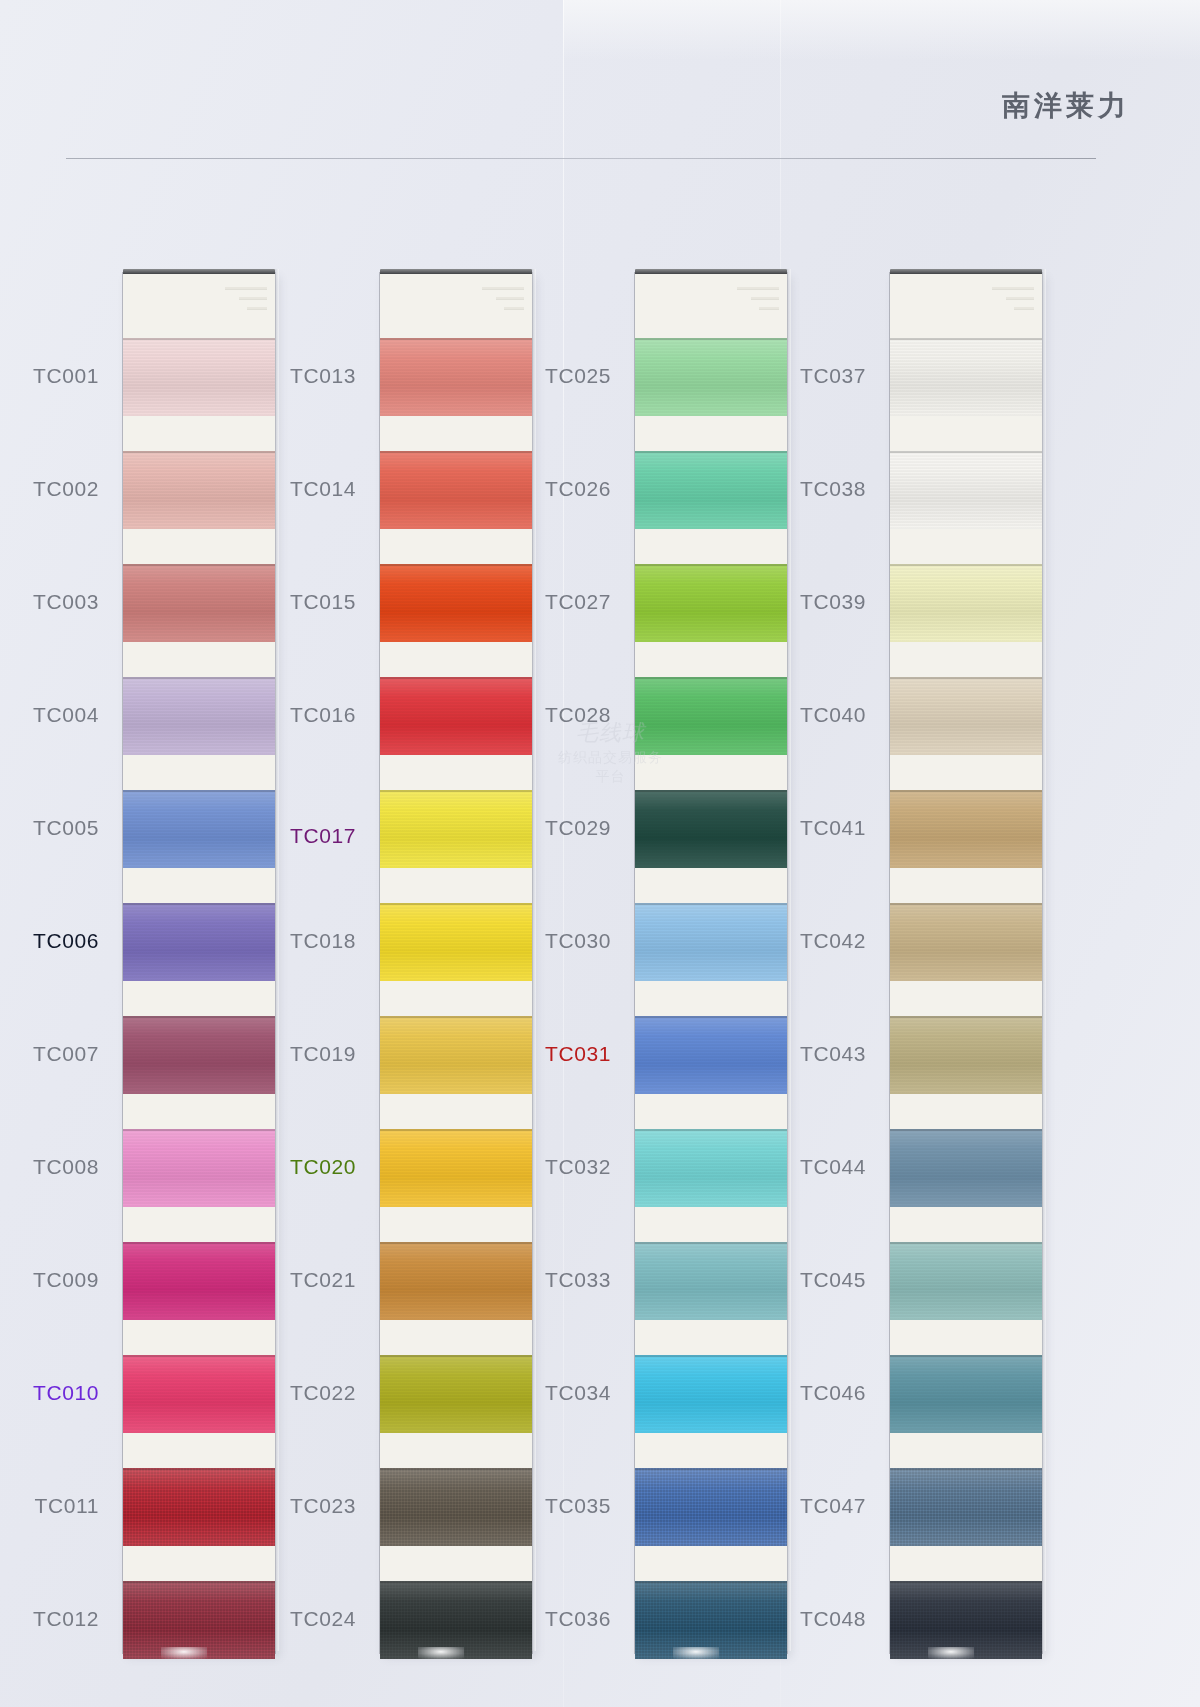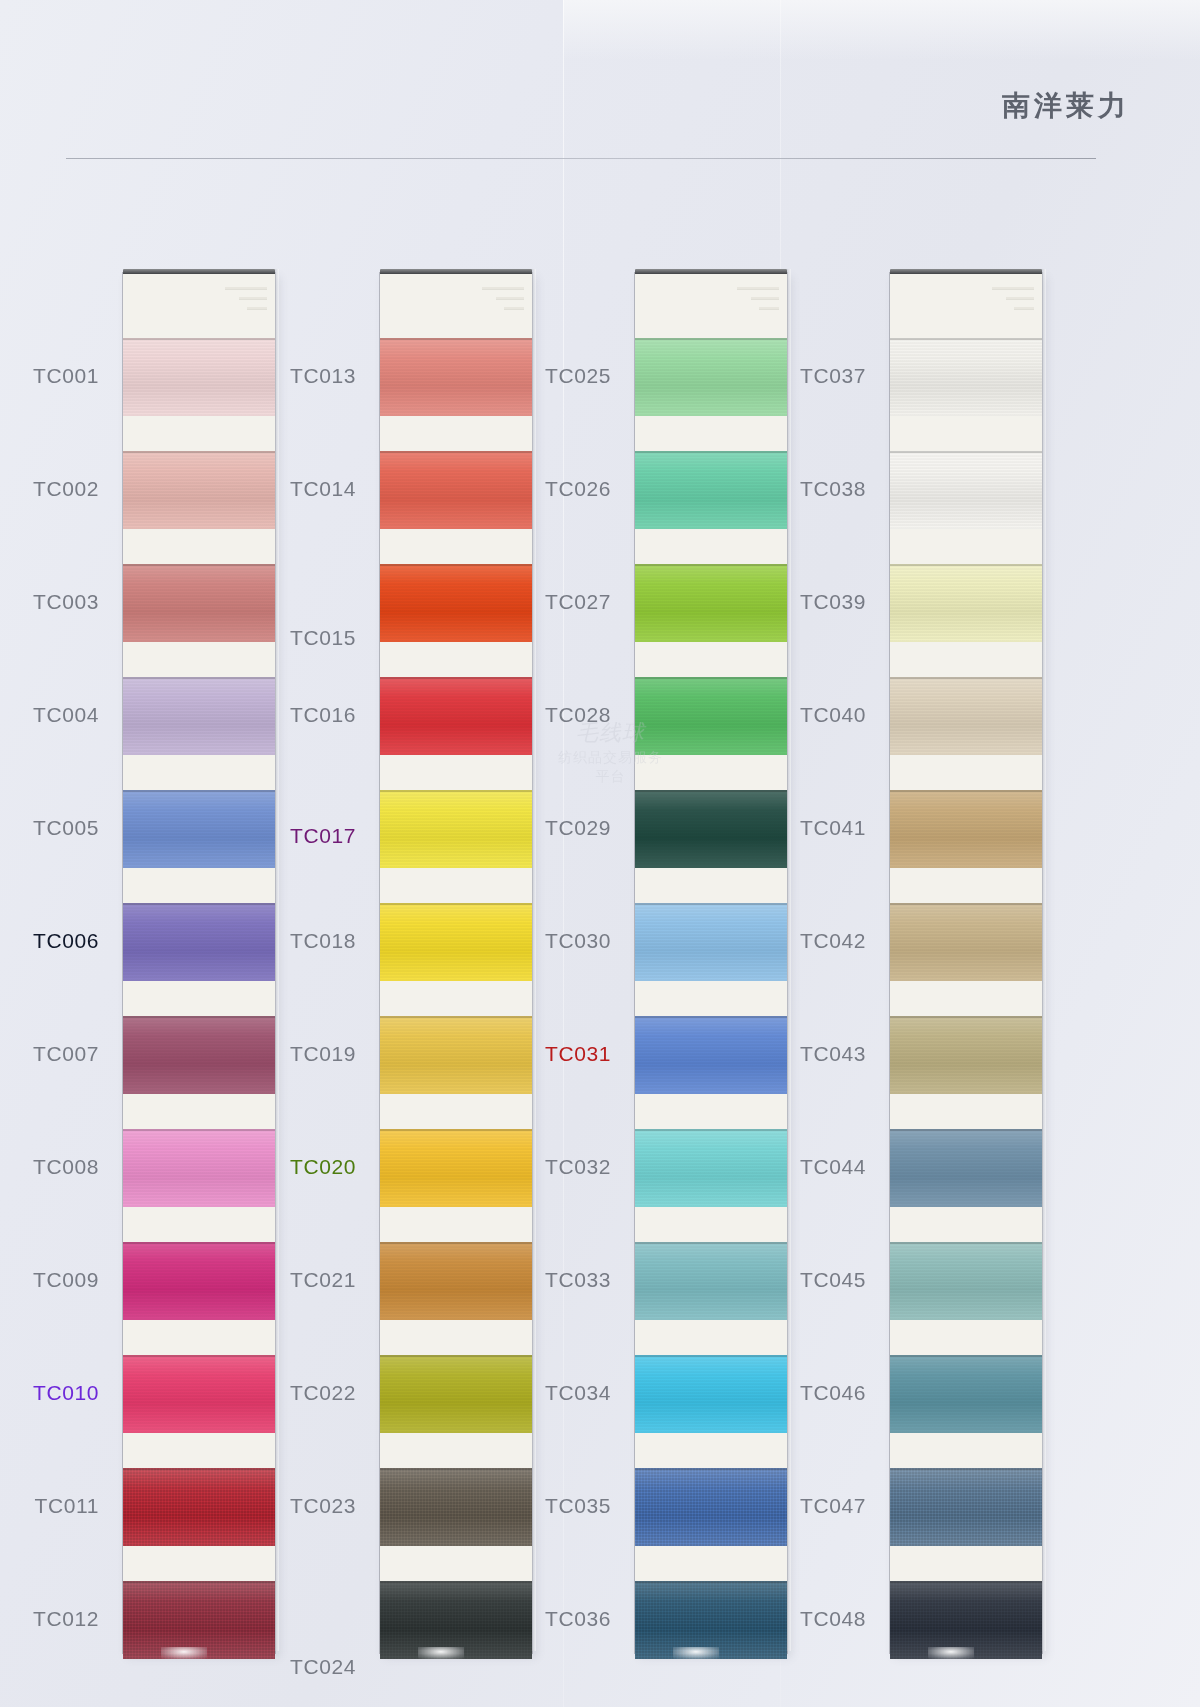--- a/index.html
+++ b/index.html
@@ -314,30 +314,30 @@
           <div class="fiber"></div>
           <div class="sheen"></div>
           <div class="edgetop"></div>
         </div>
         <div class="blob" style="left: 38px;"></div>
       </div>
     </div>
     <div class="labelcol lc2" style="left: 370px; top: 273px; height: 1380px;">
       <div class="label" style="top: 91px; color: rgb(119, 123, 133);">TC013</div>
       <div class="label" style="top: 204px; color: rgb(119, 123, 133);">TC014</div>
-      <div class="label" style="top: 317px; color: rgb(119, 123, 133); margin-top: 36px;">TC015</div>
+      <div class="label" style="top: 317px; color: rgb(119, 123, 133);">TC015</div>
       <div class="label" style="top: 430px; color: rgb(119, 123, 133);">TC016</div>
       <div class="label" style="top: 551px; color: #701a75;">TC017</div>
       <div class="label" style="top: 656px; color: rgb(119, 123, 133);">TC018</div>
       <div class="label" style="top: 769px; color: rgb(119, 123, 133);">TC019</div>
       <div class="label" style="top: 882px; color: #4d7c0f;">TC020</div>
       <div class="label" style="top: 995px; color: rgb(119, 123, 133);">TC021</div>
       <div class="label" style="top: 1108px; color: rgb(119, 123, 133);">TC022</div>
       <div class="label" style="top: 1221px; color: rgb(119, 123, 133);">TC023</div>
-      <div class="label" style="top: 1334px; color: rgb(119, 123, 133); margin-top: 48px;">TC024</div>
+      <div class="label" style="top: 1334px; color: rgb(119, 123, 133);">TC024</div>
     </div>
     <div class="column col3" style="left: 635px; top: 273px; width: 152px; height: 1380px;">
       <div class="card" style="width: 152px; height: 1380px; background: rgb(243, 242, 236);">
         <div class="cardtop">
           <i></i>
           <i></i>
           <i></i>
         </div>
         <div class="band" title="TC025" style="top: 65px; height: 78px; width: 152px; background: rgb(150, 218, 160);">
           <div class="fiber"></div>

